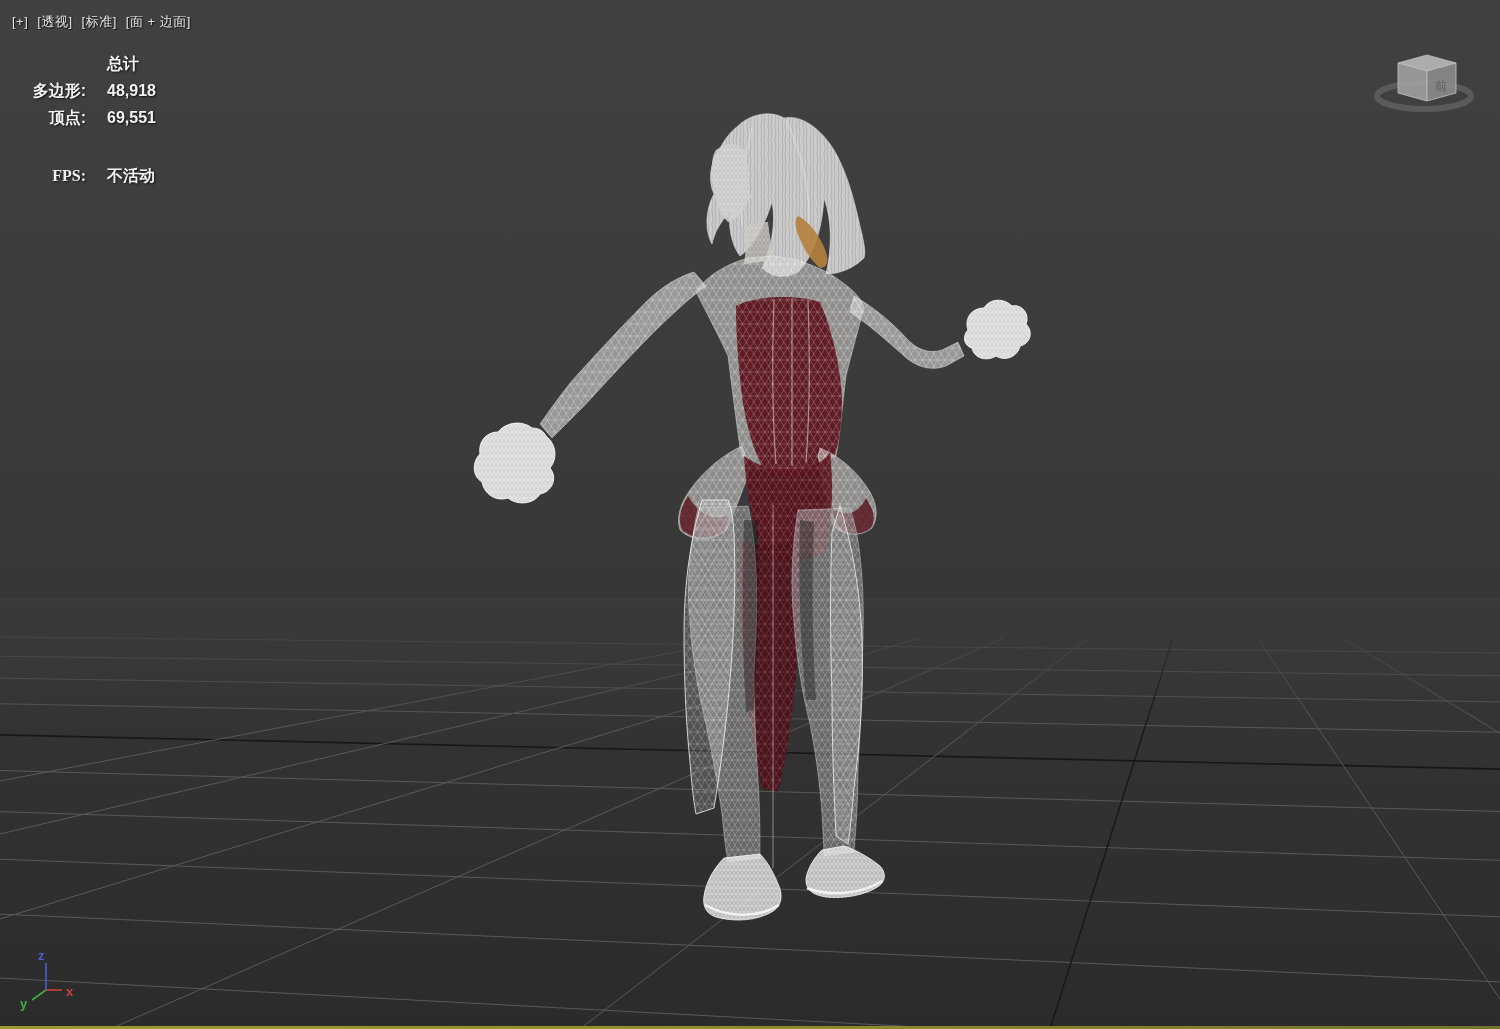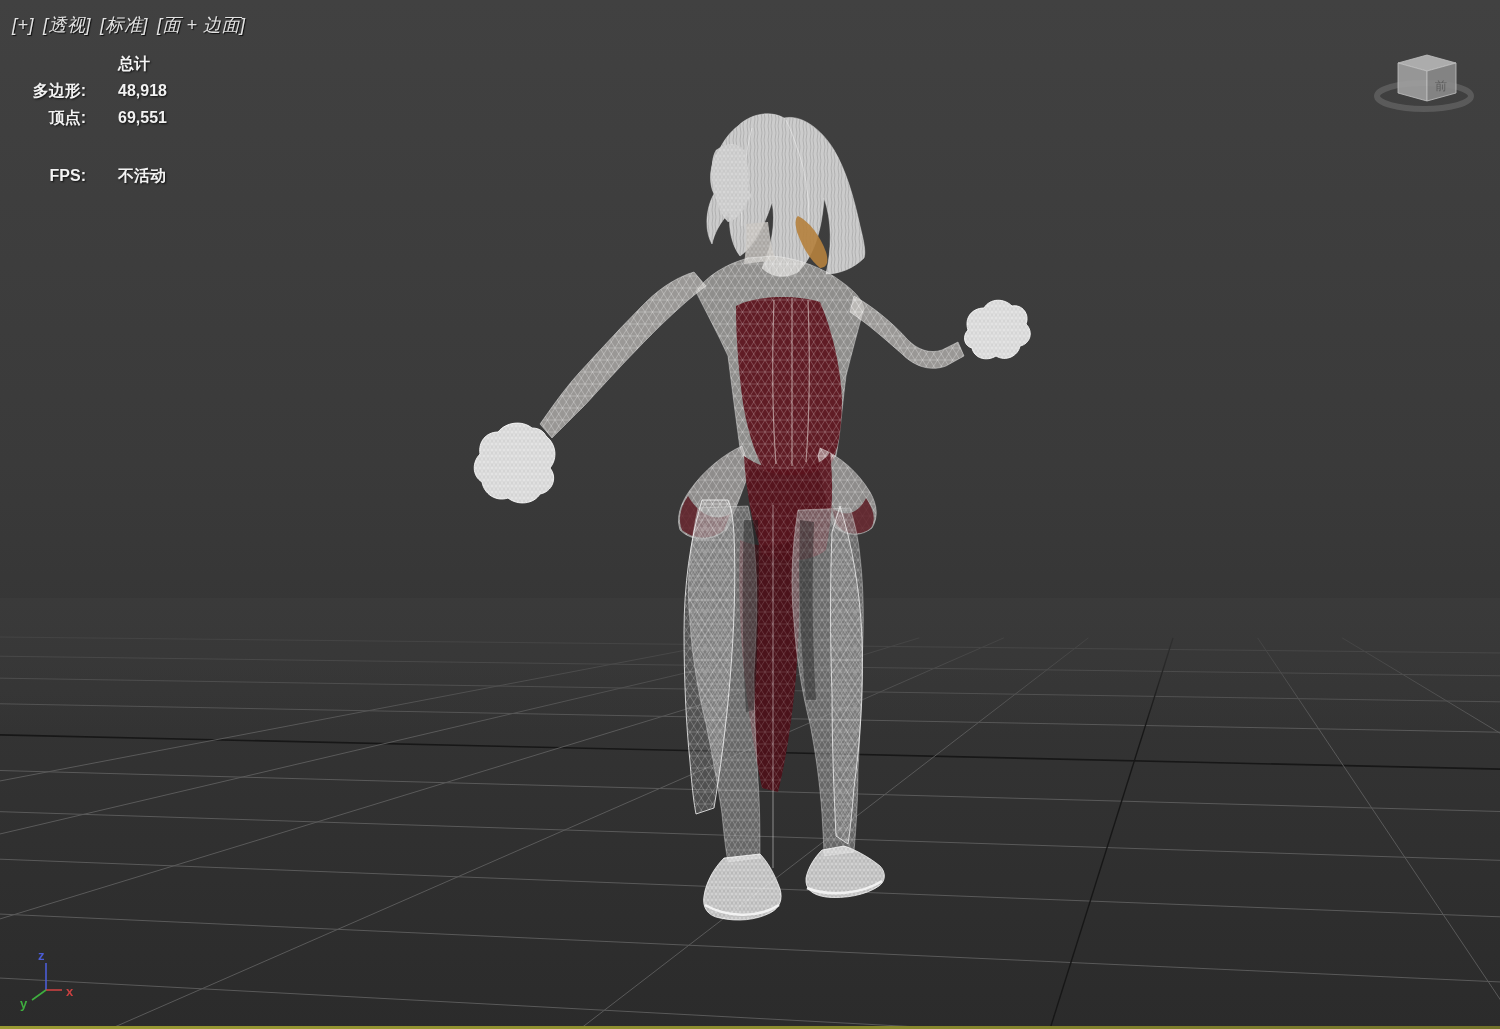--- a/index.html
+++ b/index.html
@@ -6,34 +6,34 @@
   #viewport{
     position:relative;
     width:1500px;height:1029px;
     overflow:hidden;
     background:linear-gradient(180deg,#414141 0%,#3a3a3a 45%,#2b2b2b 100%);
     font-family:"Liberation Sans","DejaVu Sans",sans-serif;
   }
   #scene{position:absolute;left:0;top:0;}
   .menu-row{
     position:absolute;left:12px;top:13px;
-    color:#e2e2e2;font-size:18px;letter-spacing:.5px;
+    color:#e2e2e2;font-size:13px;letter-spacing:.5px;
     text-shadow:1px 1px 1px rgba(0,0,0,.8);
-    user-select:none;white-space:nowrap;font-style:italic;
+    user-select:none;white-space:nowrap;
   }
   .menu-row span{margin-right:9px;cursor:pointer;}
   .stats{
     position:absolute;left:18px;top:50px;
     color:#f2f2f2;font-size:16px;font-weight:bold;line-height:27px;
     text-shadow:1px 1px 2px rgba(0,0,0,.75);
   }
   .stats .row{display:flex;}
-  .stats .lbl{width:68px;text-align:right;margin-right:8px;white-space:pre;}
-  .stats .val{text-align:left;margin-left:24px;}
-  .stats .fps{margin-top:31px;}
+  .stats .lbl{width:68px;text-align:right;margin-right:21px;white-space:pre;}
+  .stats .val{text-align:left;}
+  .stats .fps{margin-top:31px;font-family:Liberation Serif, serif;}
   #bottom-border{
     position:absolute;left:0;bottom:0;width:100%;height:3px;
     background:linear-gradient(90deg,#9b9b33 0%,#8b8b2d 55%,#73732a 100%);
   }
 </style>
 </head>
 <body>
 
 <div id="viewport">
 

